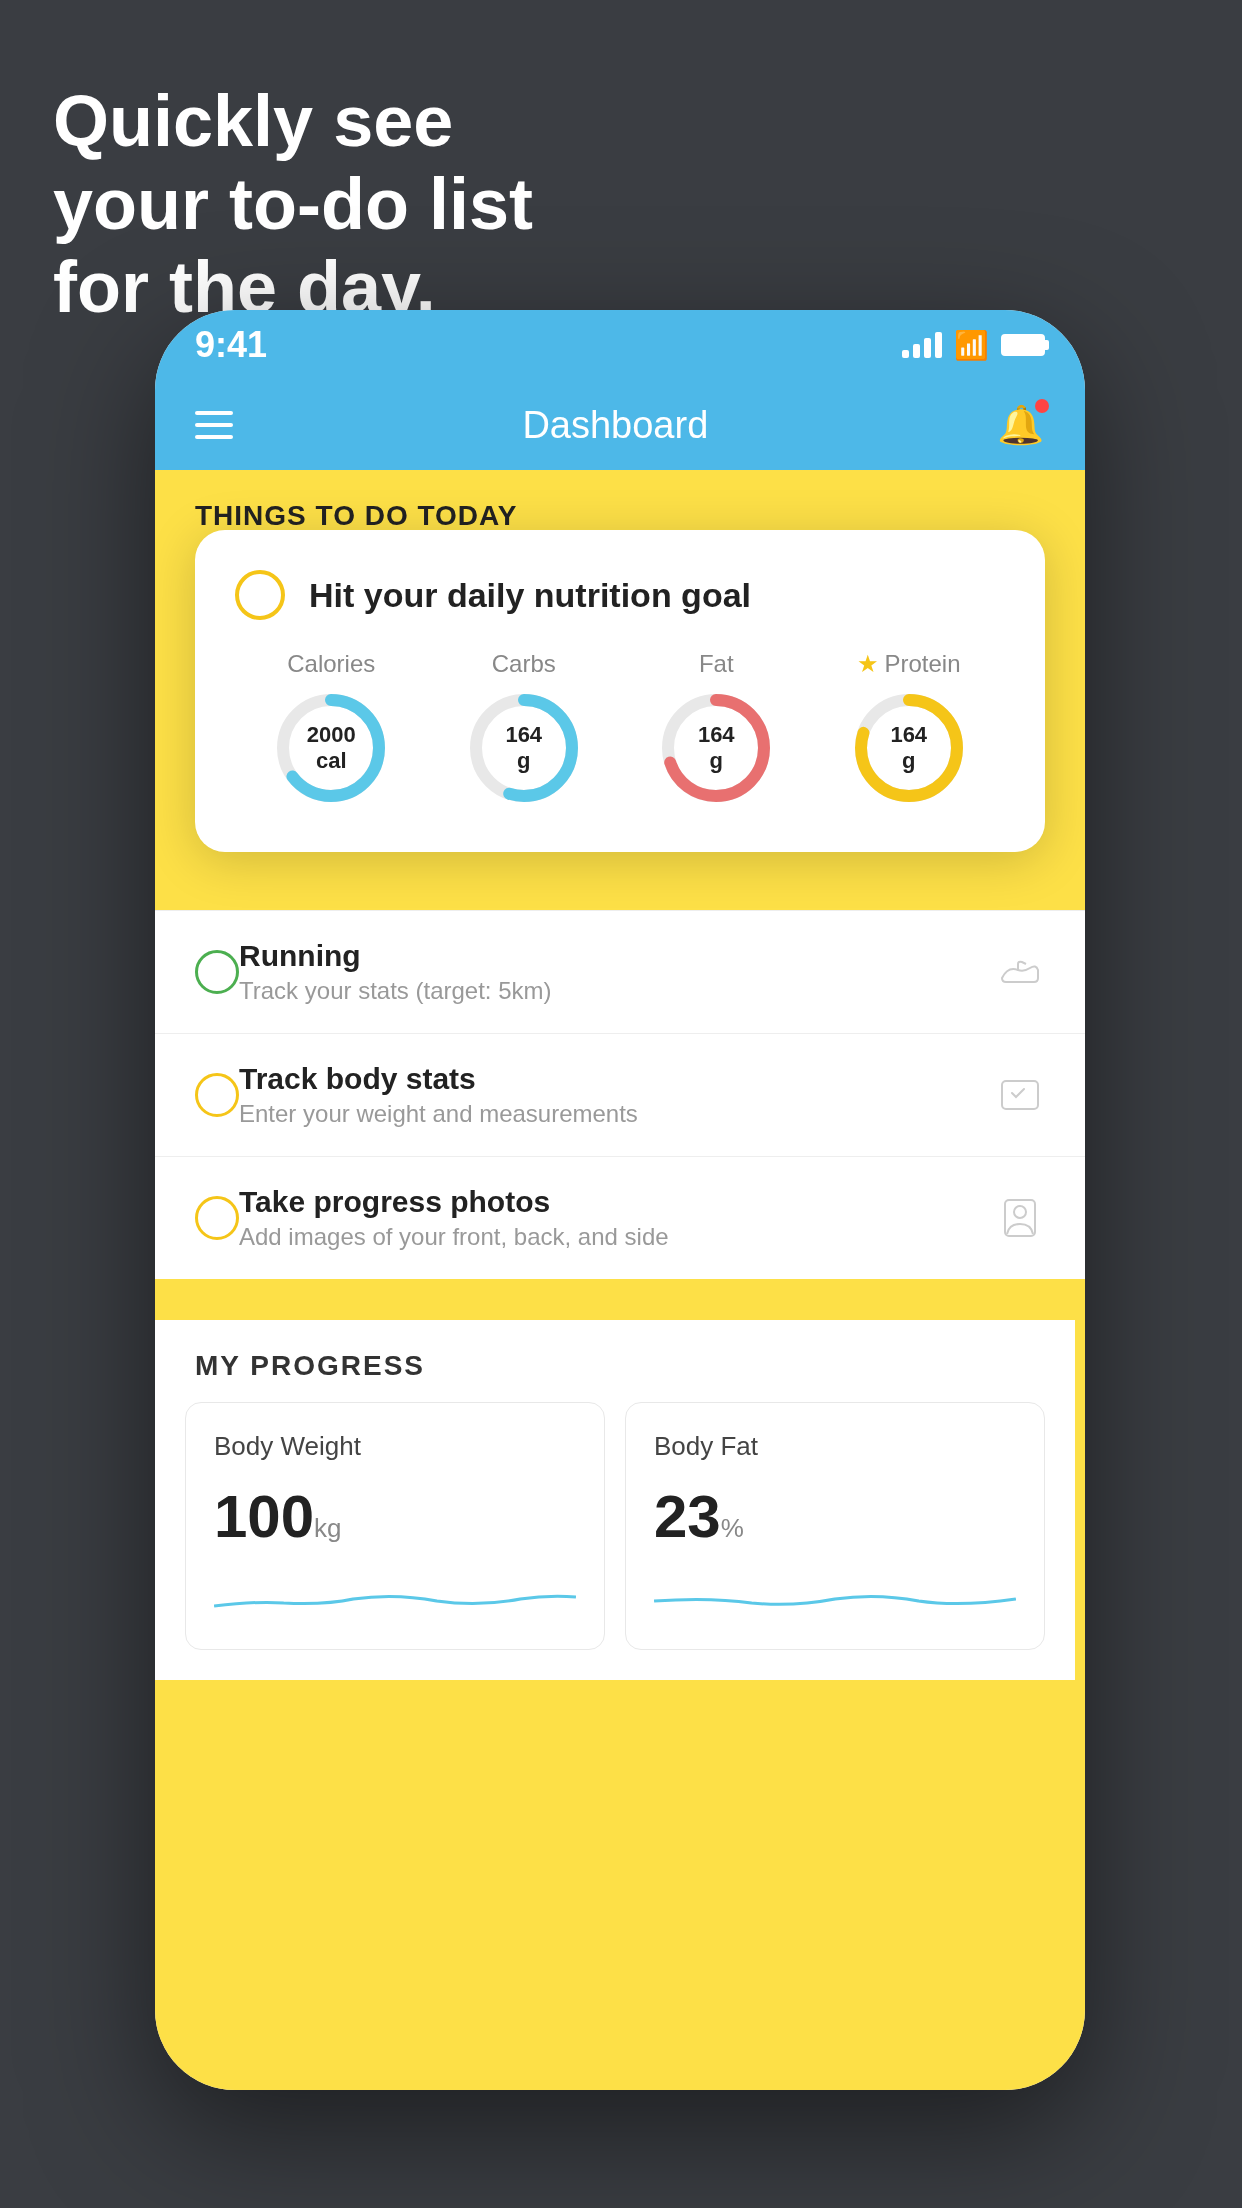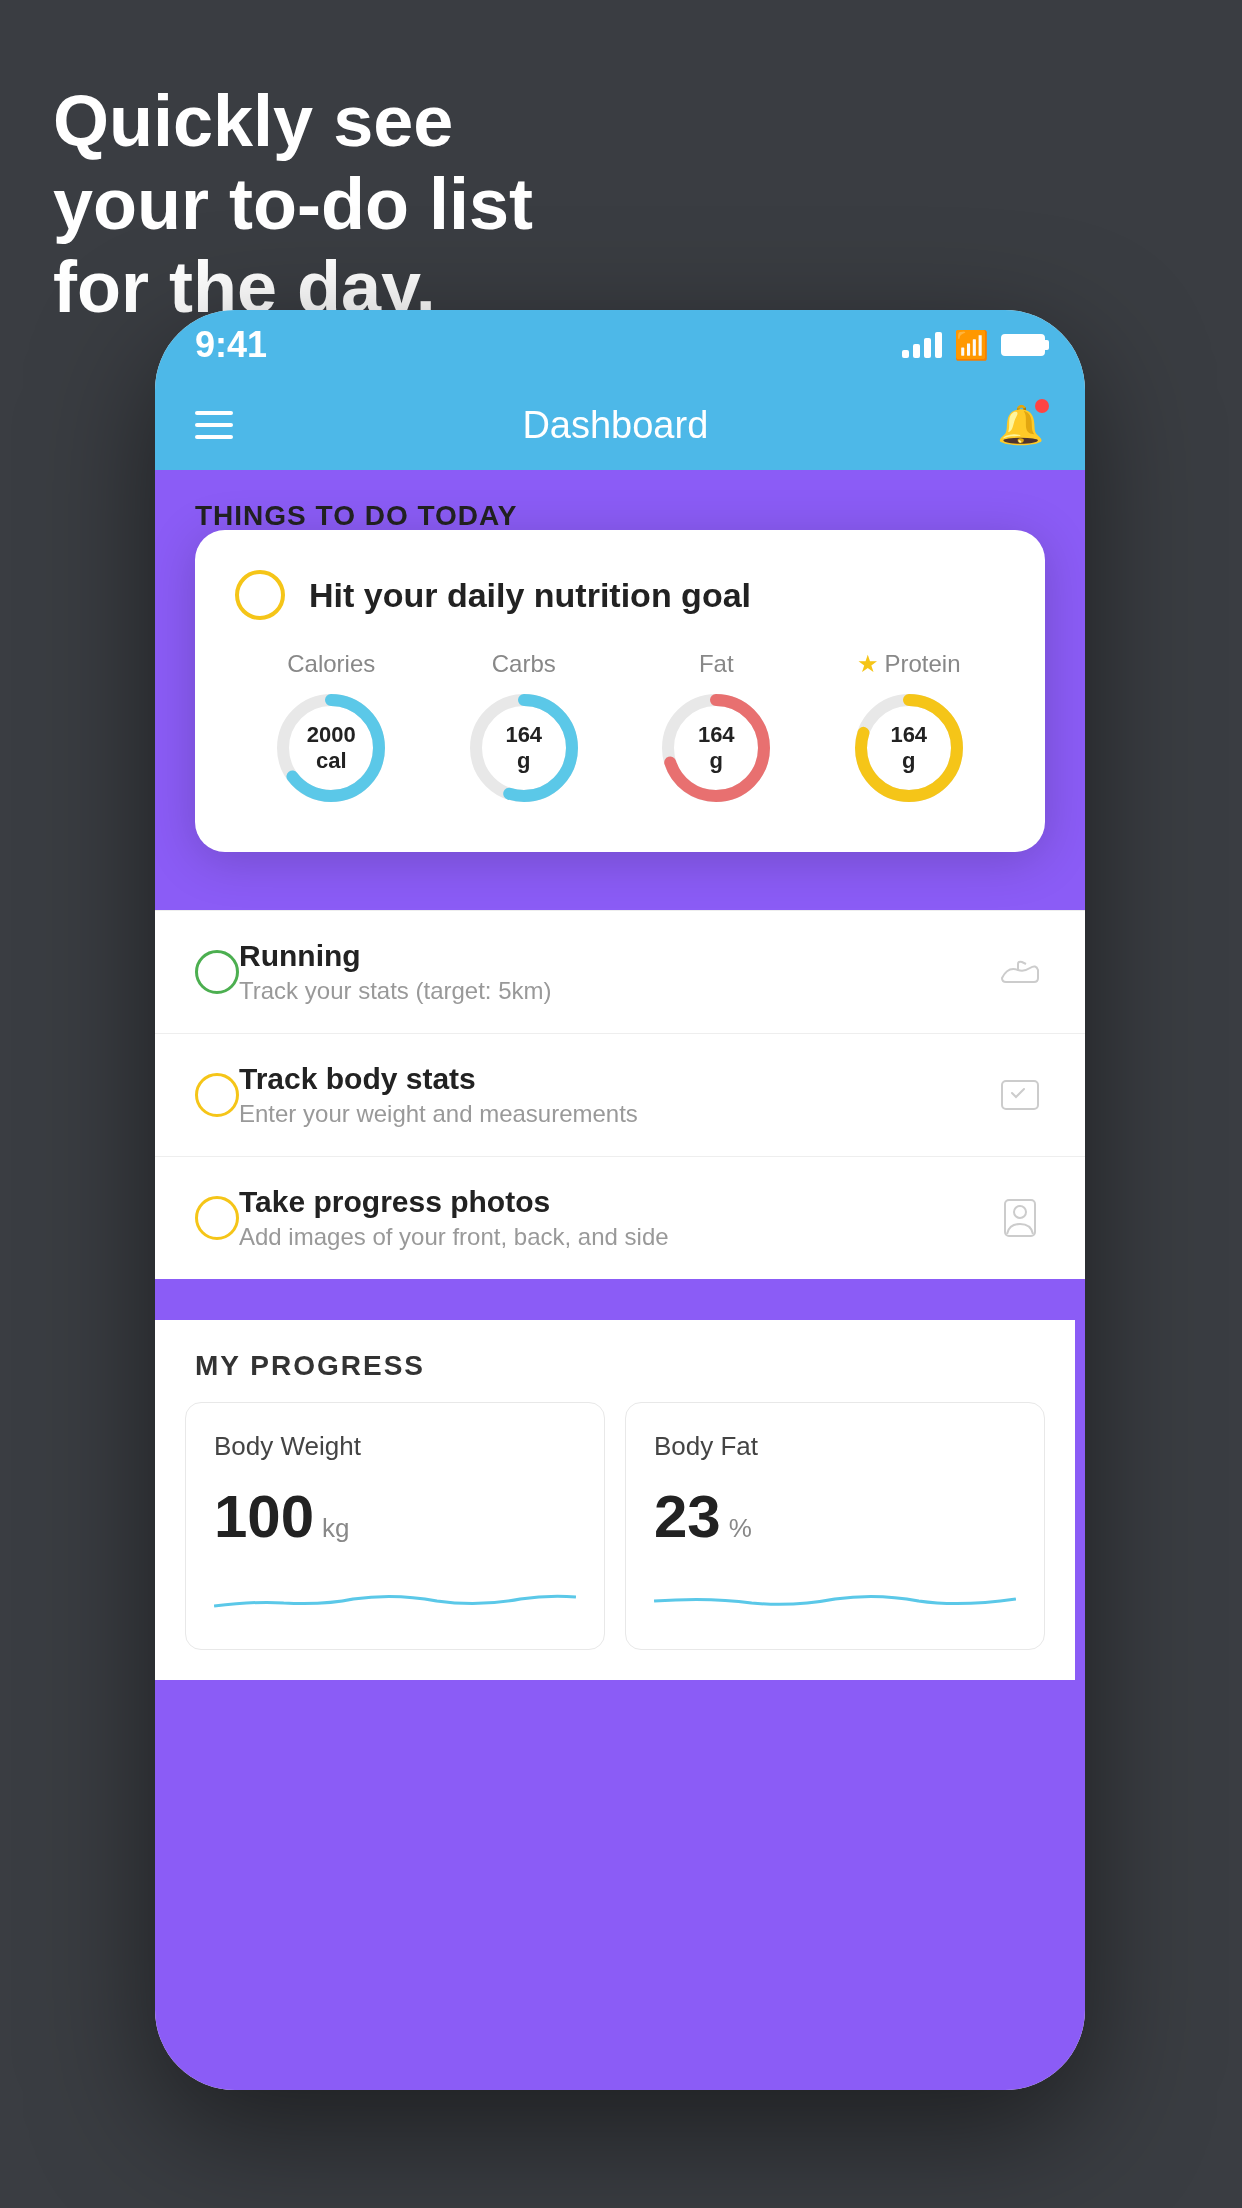--- a/index.html
+++ b/index.html
@@ -124,21 +124,21 @@
       position: absolute;
       top: -4px;
       right: -4px;
       width: 14px;
       height: 14px;
       background: #ff4444;
       border-radius: 50%;
     }
     
     .main-content {
-      background: #8b5cf6;
+      background: #fde047;
       height: 1620px;
       position: relative;
       overflow: hidden;
     }
     .section-header {
       padding: 30px 40px 20px;
       font-size: 28px;
       font-weight: 700;
       letter-spacing: 1px;
       color: #222;
@@ -289,21 +289,20 @@
       overflow: hidden;
     }
     .progress-card-title {
       font-size: 26px;
       color: #444;
       margin-bottom: 20px;
     }
     .progress-value {
       display: flex;
       align-items: baseline;
-      gap: 8px;
       margin-bottom: 20px;
     }
     .progress-number {
       font-size: 60px;
       font-weight: 700;
       color: #222;
     }
     .progress-unit {
       font-size: 26px;
       color: #888;

